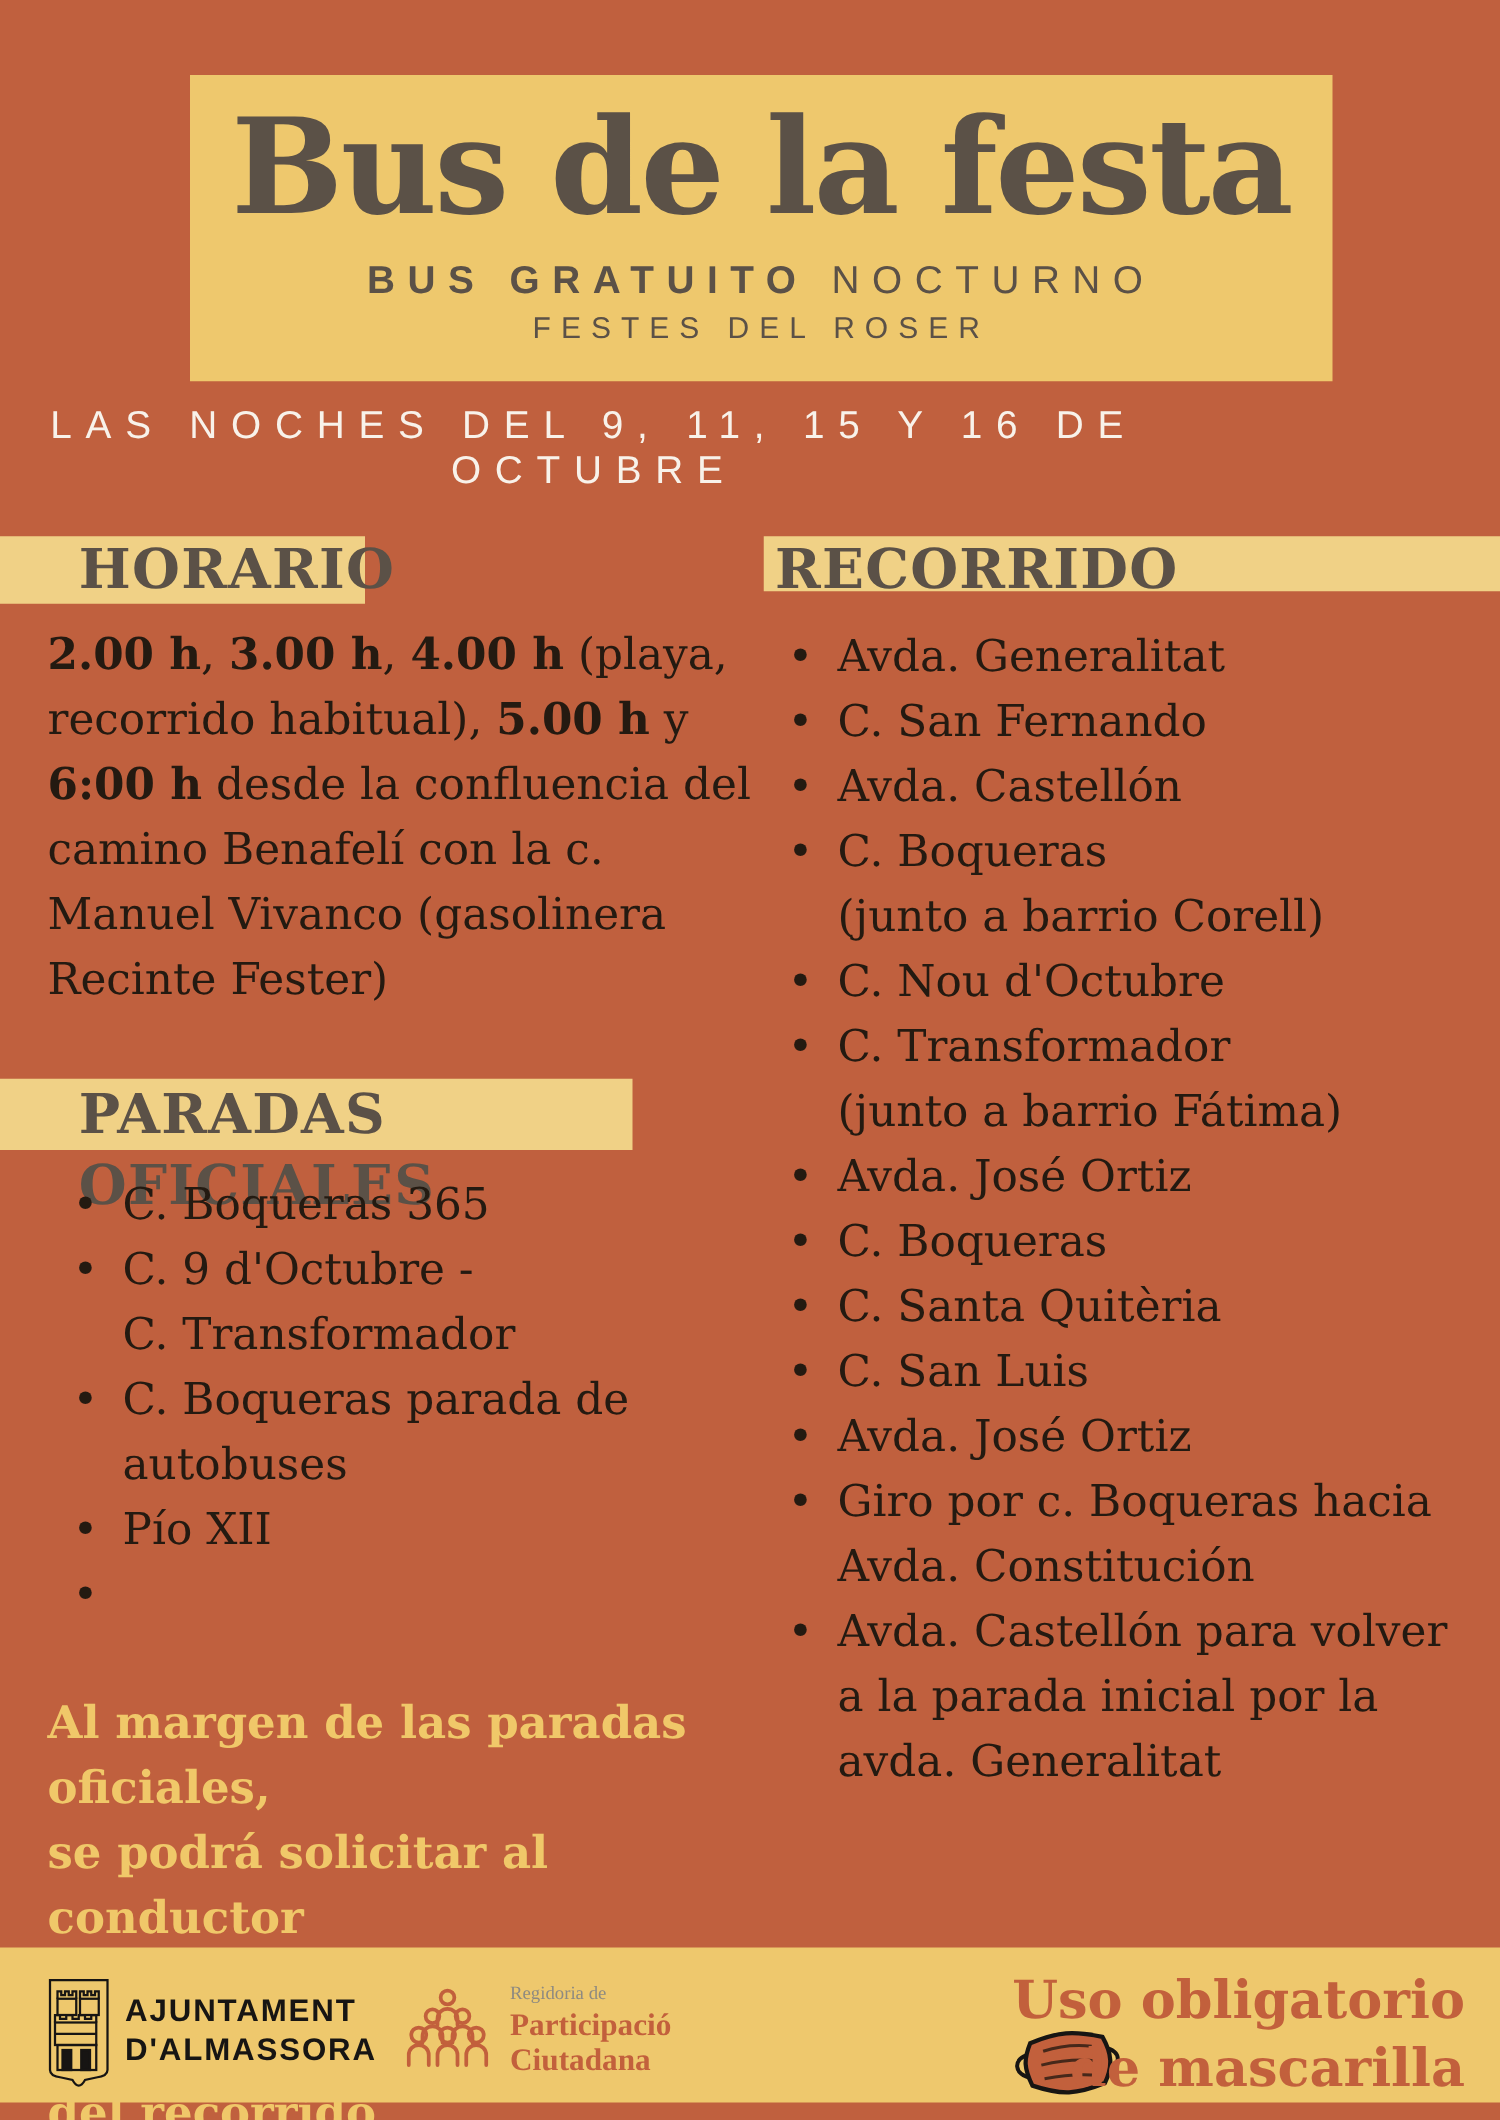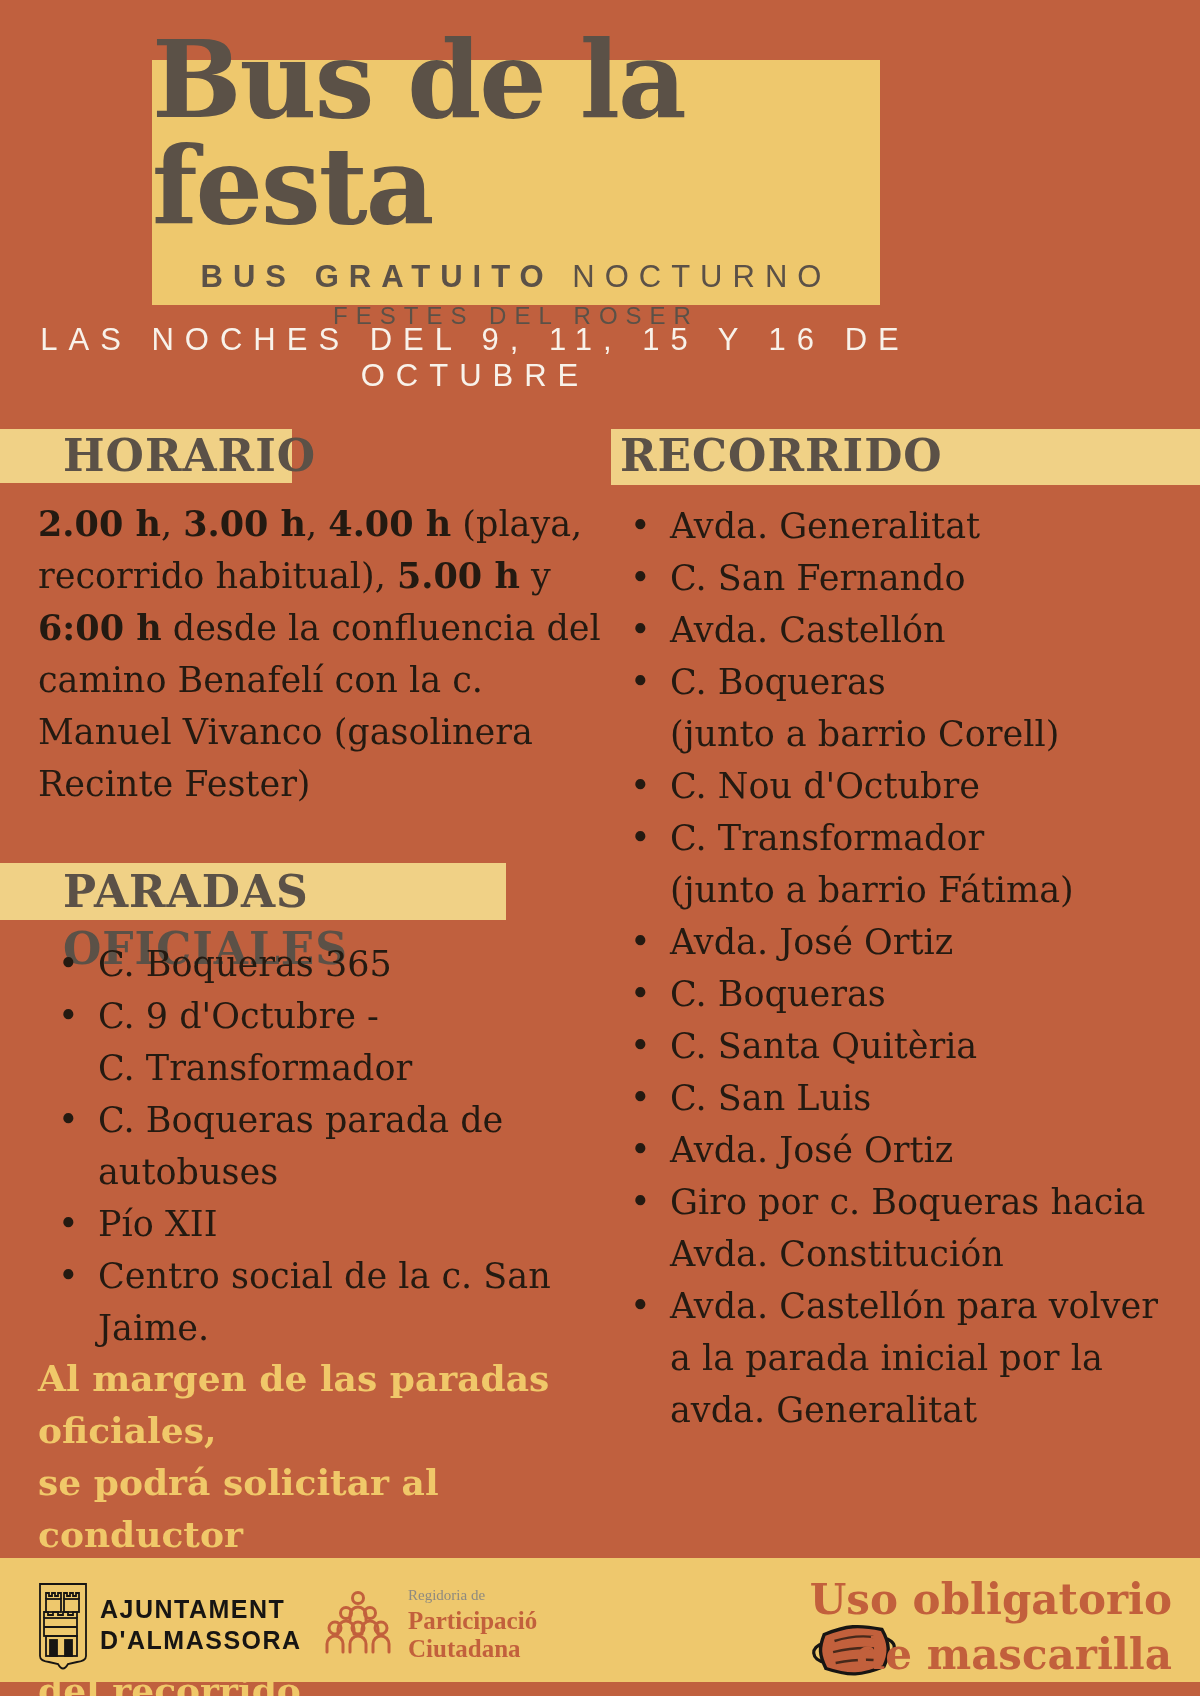--- a/index.html
+++ b/index.html
@@ -3,21 +3,21 @@
 <meta charset="utf-8">
 <style>
   html,body{margin:0;padding:0;background:#888;}
   .page{
     position:relative;width:1200px;height:1696px;overflow:hidden;
     background:#c0603e;
     font-family:"DejaVu Serif", serif;
   }
   
   .title-box{
-    position:absolute;left:152px;top:60px;width:728px;height:245px;
+    position:absolute;left:152px;top:60px;width:914px;height:245px;
     background:#eec86d;display:flex;flex-direction:column;align-items:center;justify-content:center;
   }
   .big-title{
     font-size:106px;font-weight:bold;color:#5b5147;letter-spacing:-2px;line-height:1;
     margin-top:-8px;
   }
   .subtitle{
     margin-top:20px;font-family:"Liberation Sans",sans-serif;font-size:31px;letter-spacing:10px;
     color:#5b5147;white-space:nowrap;text-align:center;
   }
@@ -26,21 +26,21 @@
     margin-top:7px;font-family:"Liberation Sans",sans-serif;font-size:24px;letter-spacing:8px;
     color:#5b5147;white-space:nowrap;
   }
   .dates-line{
     position:absolute;left:0;top:322px;width:950px;text-align:center;
     font-family:"Liberation Sans",sans-serif;font-size:31px;letter-spacing:11px;color:#f8f2ea;
   }
   
   .band{position:absolute;background:#f0d186;}
   .band-horario{left:0;top:429px;width:292px;height:54px;}
-  .band-recorrido{left:611px;top:429px;width:589px;height:56px;}
+  .band-recorrido{left:611px;top:429px;width:589px;height:44px;}
   .band-paradas{left:0;top:863px;width:506px;height:57px;}
   .band h2{
     margin:0;font-size:44px;font-weight:bold;color:#5b5147;line-height:54px;letter-spacing:1px;
   }
   .band-horario h2,.band-paradas h2{padding-left:63px;}
   .band-paradas h2{line-height:57px;}
   .band-recorrido h2{padding-left:9px;}
   
   .horario-text{
     position:absolute;left:38px;top:498px;width:578px;
@@ -178,22 +178,20 @@
         <span class="bullet">•</span>
         <span class="li-text">C. Boqueras parada de
 autobuses</span>
       </li>
     <li>
         <span class="bullet">•</span>
         <span class="li-text">Pío XII</span>
       </li>
     <li>
         <span class="bullet">•</span>
-        <span class="li-text">Centro social de la c. San
-Jaime.</span>
       </li>
   </ul>
 
   <div class="note">Al margen de las paradas oficiales,
 se podrá solicitar al conductor
 que pare en cualquier momento
 del recorrido</div>
 
   <div class="footer">
 

